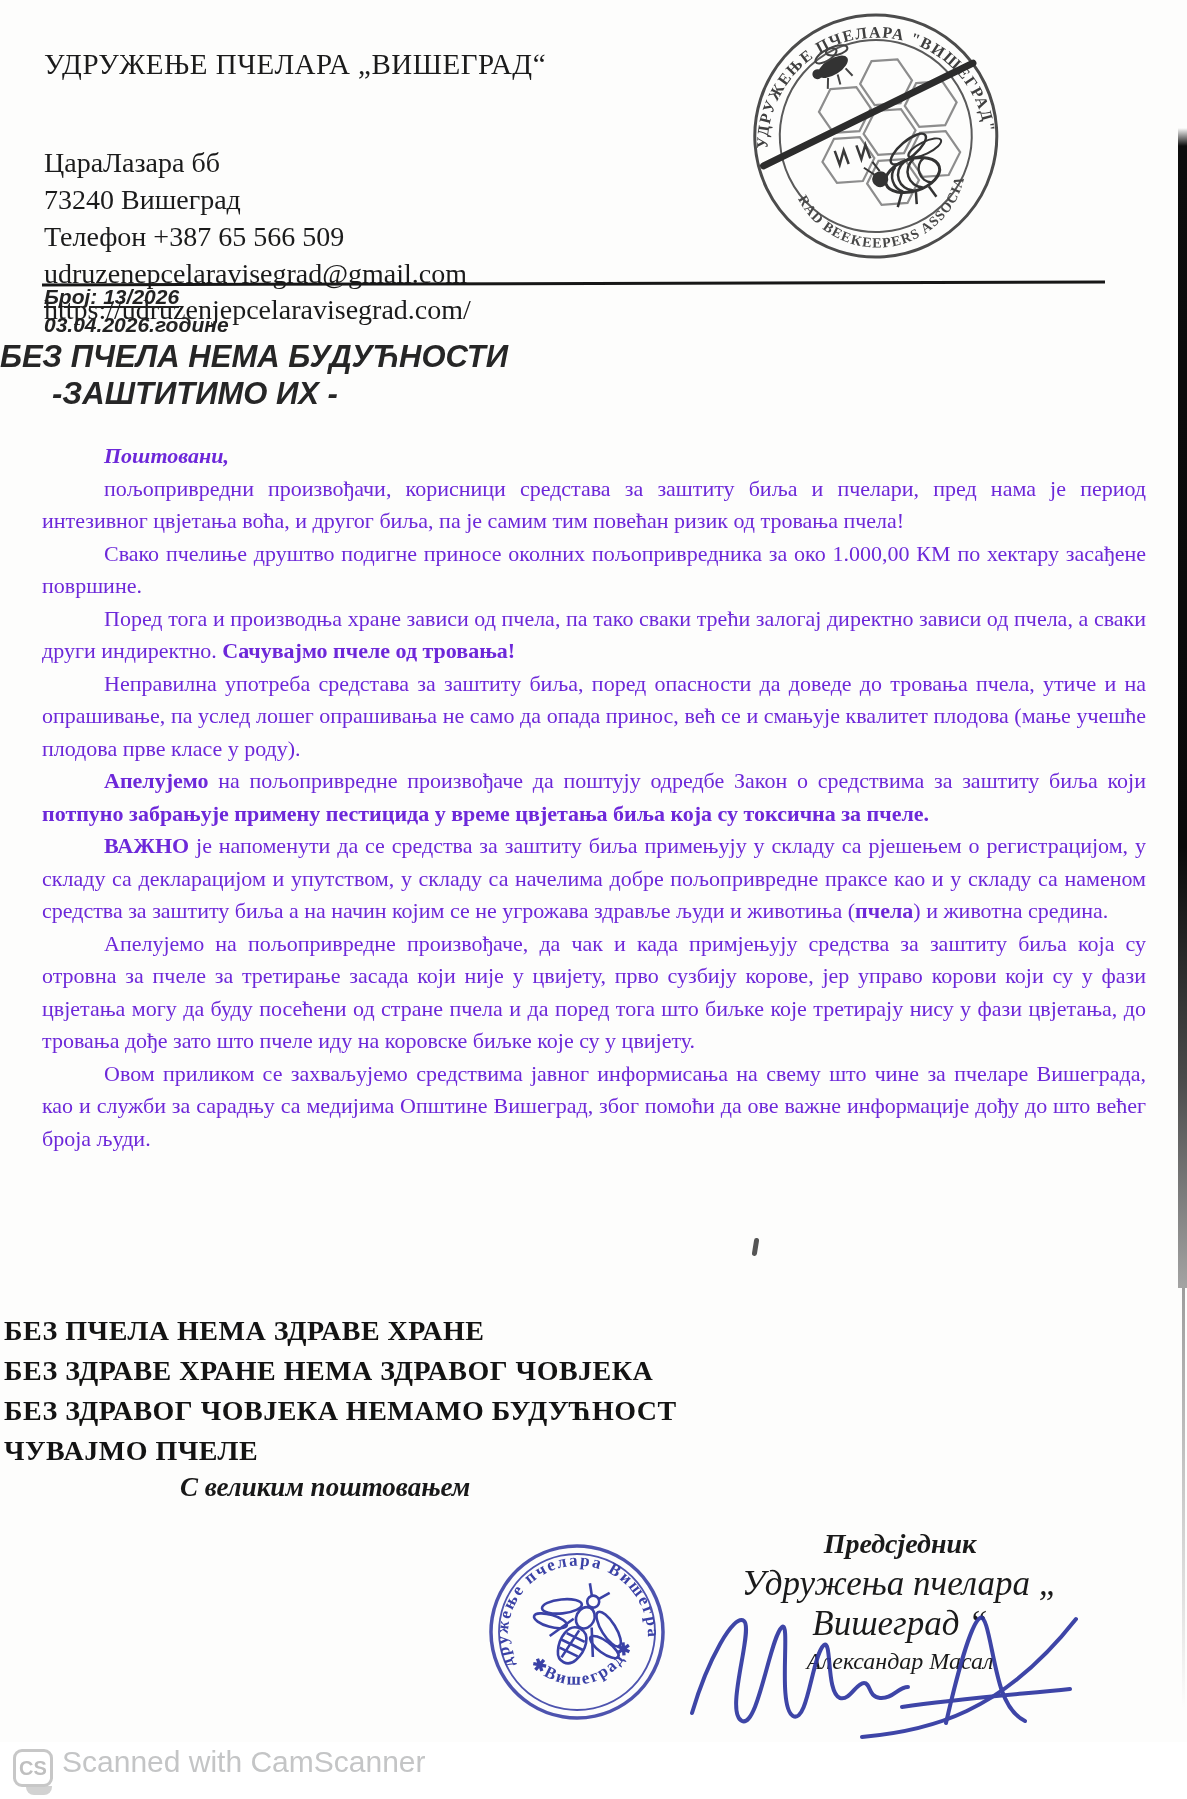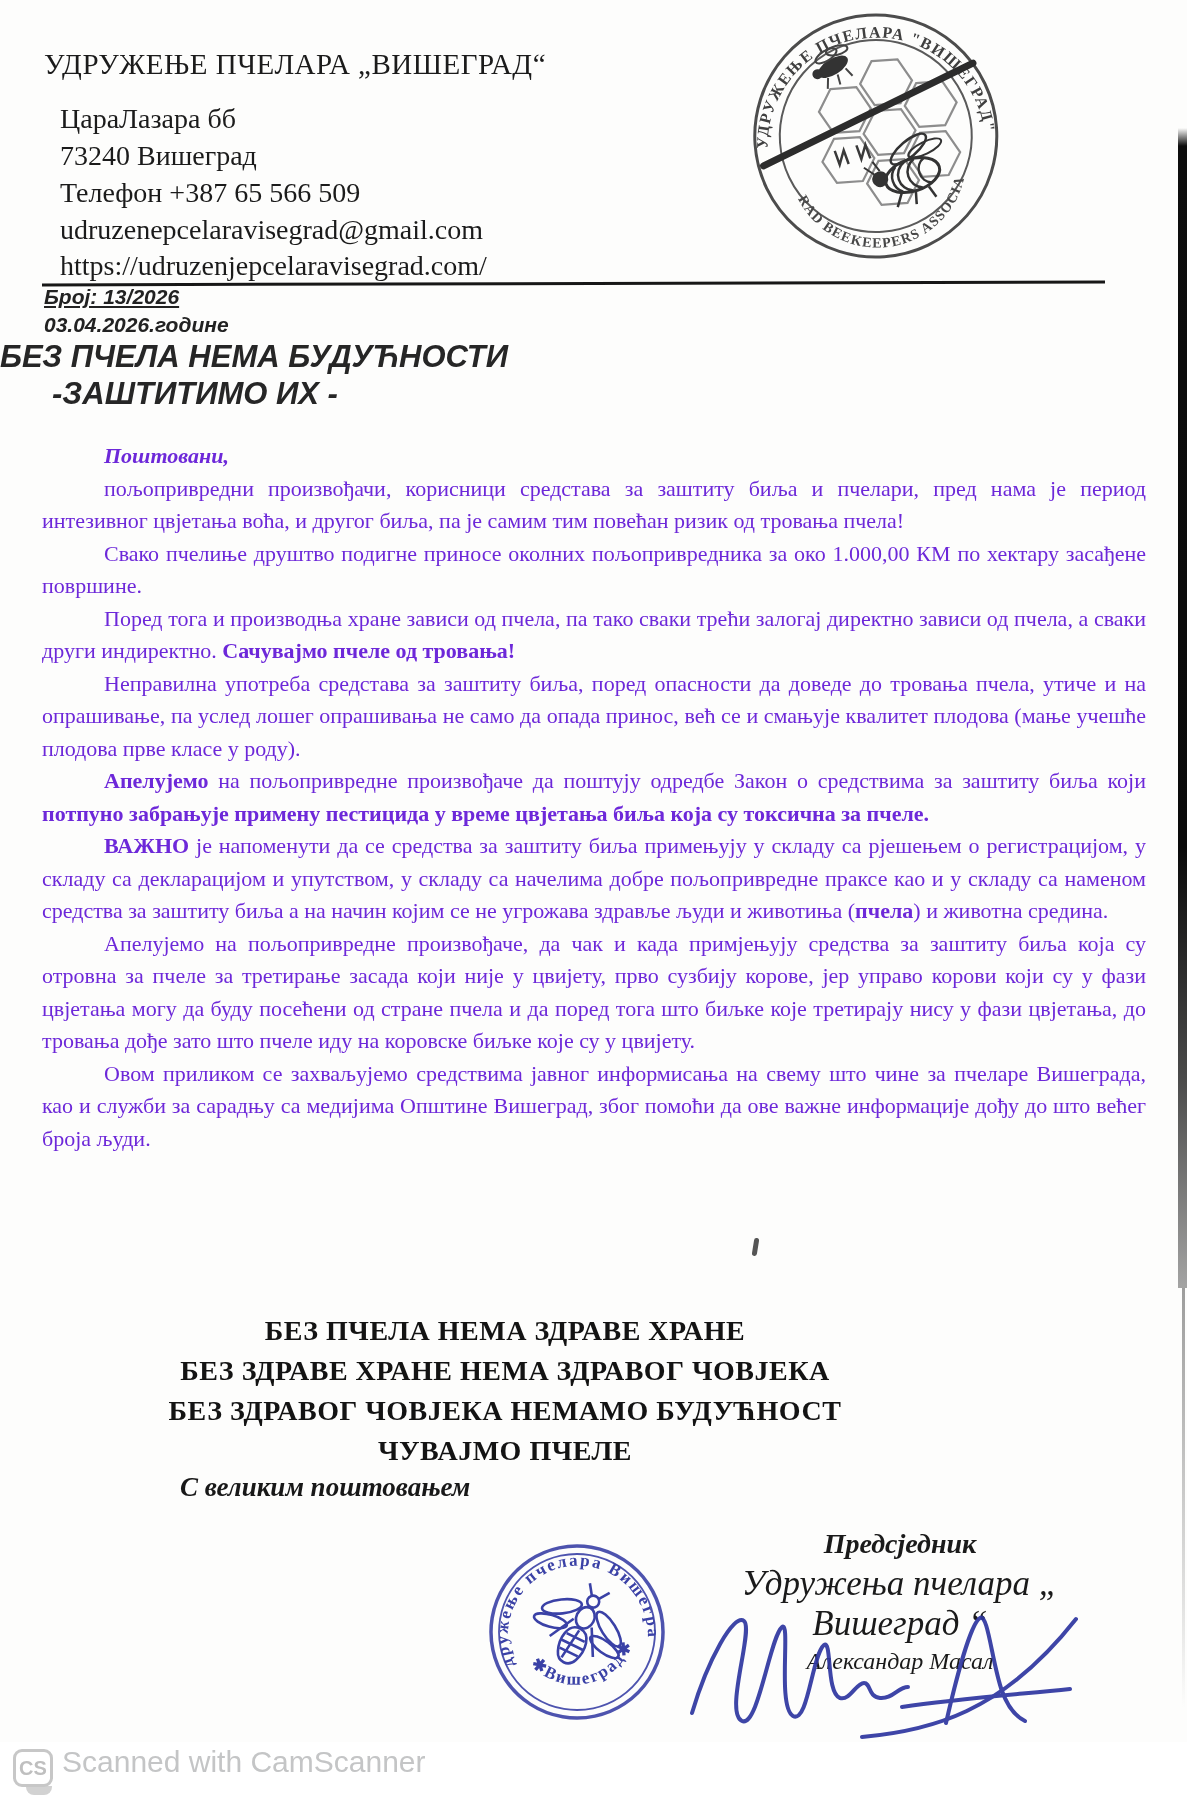--- a/index.html
+++ b/index.html
@@ -1,21 +1,21 @@
 <!DOCTYPE html>
 <html><head>
 <meta charset="utf-8">
 <style>
   html,body{margin:0;padding:0;background:#fff;}
   .page{position:relative;width:1187px;height:1799px;background:#fdfdfc;overflow:hidden;
         font-family:"Liberation Serif","DejaVu Serif",serif;color:#1b1b1b;}
 
   
   .lh-org{position:absolute;left:44px;top:48px;font-size:29px;font-weight:normal;letter-spacing:.5px;}
-  .lh-line{position:absolute;left:60px;font-size:28px;}
+  .lh-line{position:absolute;left:44px;font-size:28px;margin-top:44px;}
   .lh-street{top:103px;} .lh-city{top:140px;} .lh-phone{top:177px;text-align:right;}
   .lh-email{top:214px;} .lh-web{top:250px;}
   .lh-rule{position:absolute;left:42px;top:282px;width:1063px;height:3px;background:#171717;transform:rotate(-.15deg);}
   .ref{position:absolute;left:44px;font-family:"Liberation Sans","DejaVu Sans",sans-serif;
        font-style:italic;font-weight:bold;font-size:21px;color:#222;}
   .ref-num{top:285px;text-decoration:underline;} .ref-date{top:313px;}
 
   
   .logo{position:absolute;left:738px;top:6px;transform:rotate(-4deg);}
 
@@ -25,21 +25,21 @@
              font-size:31px;color:#262626;line-height:37px;}
   .doc-title .t2{position:relative;left:52px;}
 
   
   .body-text{position:absolute;left:42px;top:440px;width:1104px;font-size:22px;line-height:32.5px;
              text-align:justify;color:#6d28d9;}
   .body-text p{margin:0;text-indent:62px;}
   .salutation{font-weight:bold;font-style:italic;}
 
   
-  .slogans{position:absolute;left:17px;top:1311px;width:976px;text-align:center;
+  .slogans{position:absolute;left:4px;top:1311px;width:976px;text-align:left;
            font-weight:bold;font-size:28px;line-height:40px;color:#131313;letter-spacing:.5px;}
 
   .closing{position:absolute;left:180px;top:1472px;font-size:27px;font-weight:bold;font-style:italic;color:#181818;}
 
   
   .sig-block{position:absolute;left:700px;top:1528px;width:400px;text-align:center;color:#1a1a1a;}
   .sig-role{font-size:28px;font-weight:bold;font-style:italic;}
   .sig-org{font-size:35px;font-style:italic;margin-top:4px;}
   .sig-name{font-size:24px;font-style:italic;margin-top:4px;}
 

